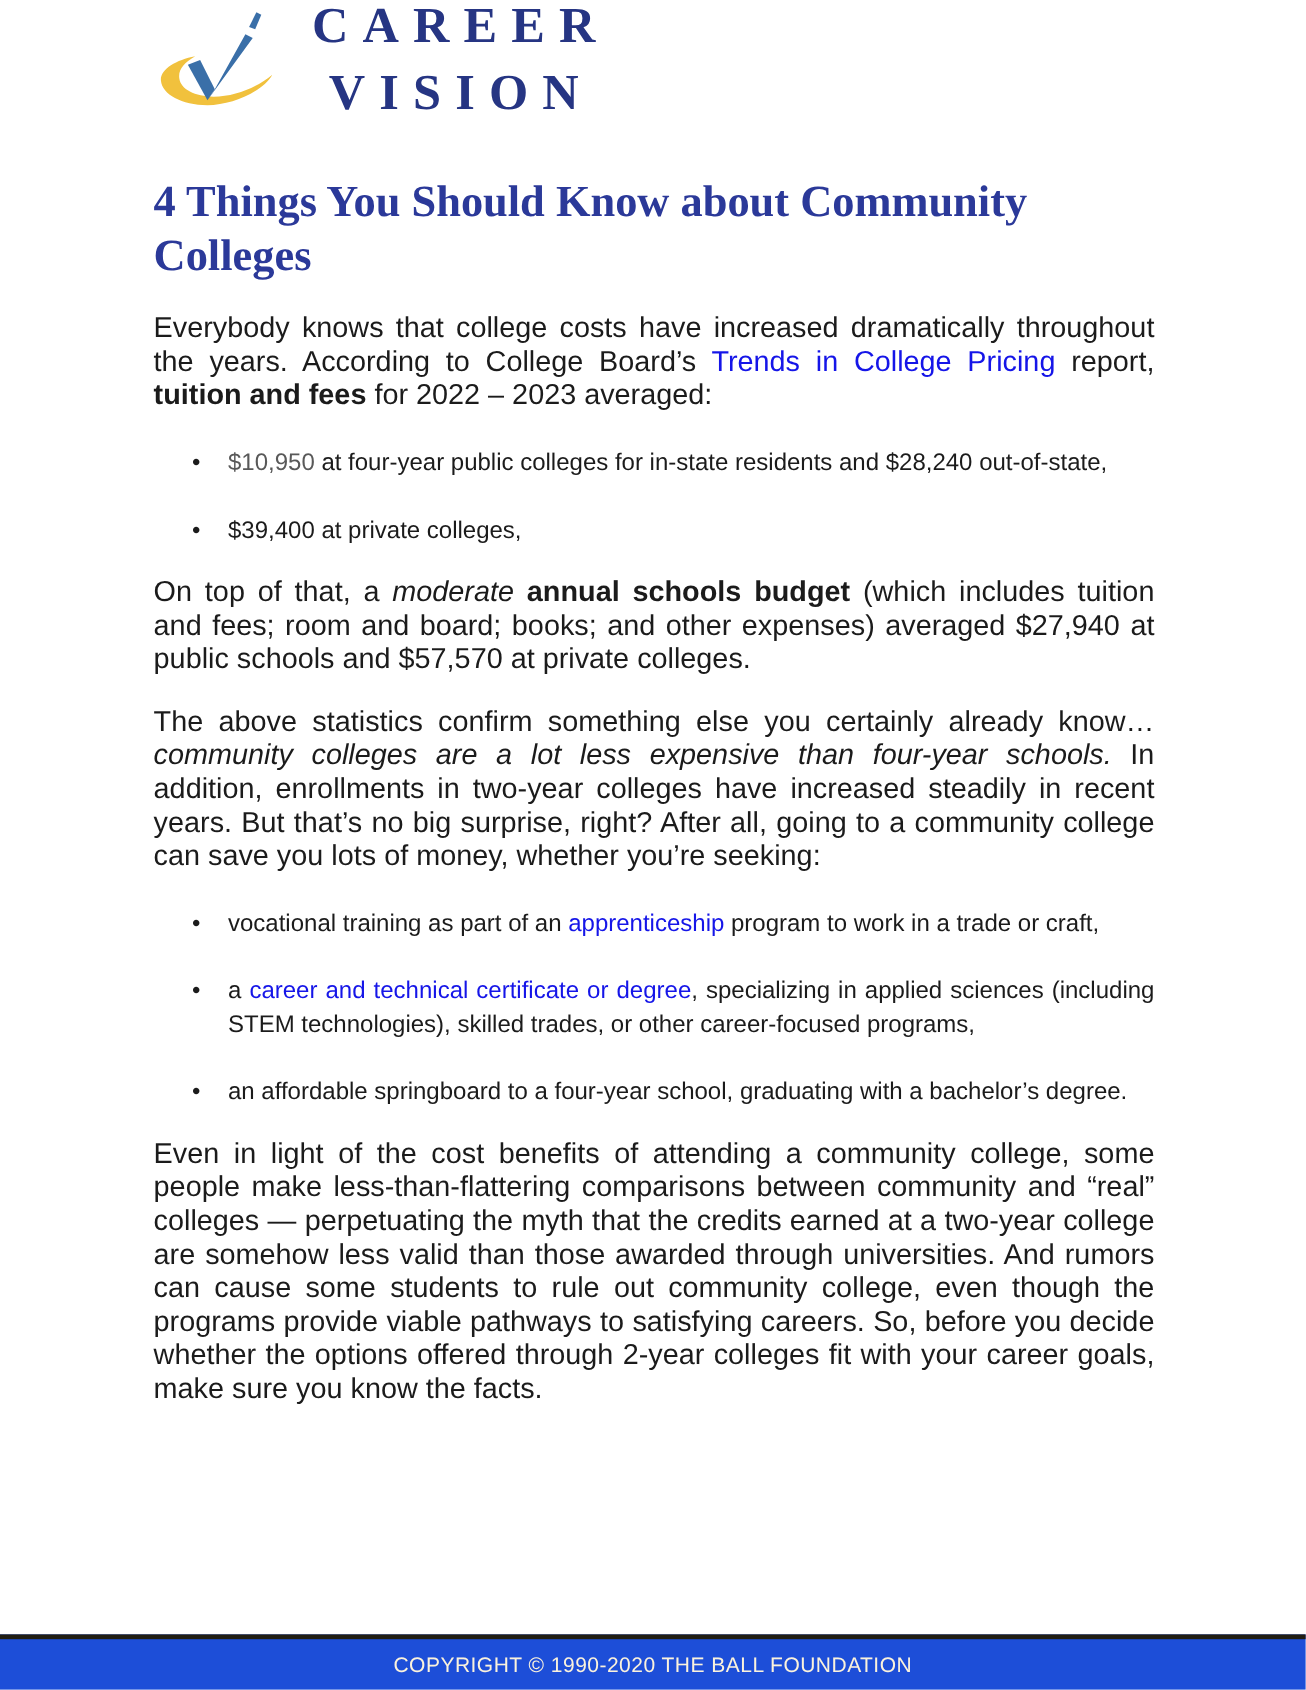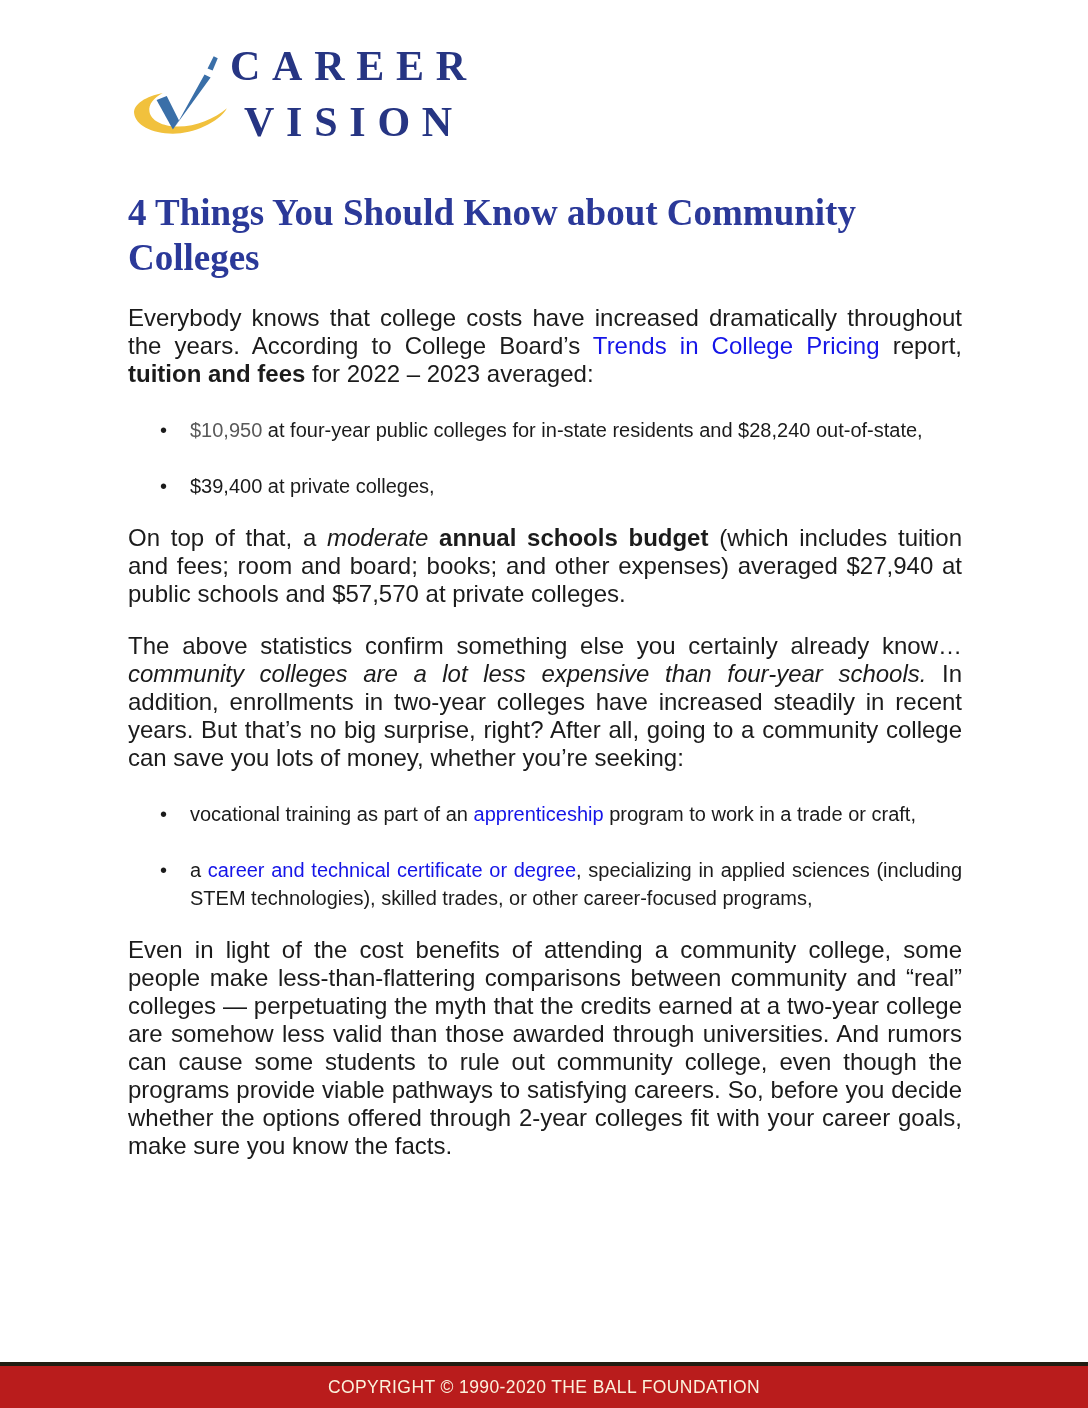--- a/index.html
+++ b/index.html
@@ -13,23 +13,23 @@
     overflow: hidden;
   }
   .content {
     position: absolute;
     left: 128px;
     width: 834px;
     top: 0;
   }
   
   .logo-row {
-    margin-top: 44px;
     display: flex;
-    align-items: flex-end;
+    align-items: flex-start;
+    gap: 30px;
   }
   .logo-icon { width: 102px; height: 104px; flex: 0 0 auto; }
   .logo-text {
     text-align: center;
     font-family: "Liberation Serif", serif;
     font-weight: bold;
     font-size: 42px;
     letter-spacing: 0.28em;
     line-height: 56px;
     color: #263583;
@@ -77,21 +77,21 @@
   }
   .seg-bold   { font-weight: bold; }
   .seg-italic { font-style: italic; }
   .seg-gray   { color: #595959; }
   a.seg-link  { color: #1515E8; text-decoration: none; cursor: pointer; }
   
   .footer-bar {
     position: absolute;
     left: 0; right: 0; bottom: 0;
     height: 46px;
-    background: #b91c1c;
+    background: #1d4ed8;
     border-top: 4px solid #211D12;
     display: flex;
     align-items: center;
     justify-content: center;
   }
   .footer-bar span {
     color: #FBF2DC;
     font-size: 17.5px;
     letter-spacing: 0.4px;
   }
@@ -128,20 +128,21 @@
       <p><span>Everybody knows that college costs have increased dramatically throughout the years. According to College Board’s </span><a class="seg-link">Trends in College Pricing</a><span> report, </span><span class="seg-bold">tuition and fees</span><span> for 2022 – 2023 averaged:</span></p>
       <ul>
         <li><span class="seg-gray">$10,950</span><span> at four-year public colleges for in-state residents and $28,240 out-of-state,</span></li>
         <li><span>$39,400 at private colleges,</span></li>
       </ul>
       <p><span>On top of that, a </span><span class="seg-italic">moderate</span><span> </span><span class="seg-bold">annual schools budget</span><span> (which includes tuition and fees; room and board; books; and other expenses) averaged $27,940 at public schools and $57,570 at private colleges.</span></p>
       <p><span>The above statistics confirm something else you certainly already know…</span><span class="seg-italic">community colleges are a lot less expensive than four-year schools.</span><span> In addition, enrollments in two-year colleges have increased steadily in recent years. But that’s no big surprise, right? After all, going to a community college can save you lots of money, whether you’re seeking:</span></p>
       <ul>
         <li><span>vocational training as part of an </span><a class="seg-link">apprenticeship</a><span> program to work in a trade or craft,</span></li>
         <li><span>a </span><a class="seg-link">career and technical certificate or degree</a><span>, specializing in applied sciences (including STEM technologies), skilled trades, or other career-focused programs,</span></li>
+        <li><span>an affordable springboard to a four-year school, graduating with a bachelor’s degree.</span></li>
       </ul>
       <p><span>Even in light of the cost benefits of attending a community college, some people make less-than-flattering comparisons between community and “real” colleges — perpetuating the myth that the credits earned at a two-year college are somehow less valid than those awarded through universities. And rumors can cause some students to rule out community college, even though the programs provide viable pathways to satisfying careers. So, before you decide whether the options offered through 2-year colleges fit with your career goals, make sure you know the facts.</span></p>
     </div>
 
 </div>
 
 <div class="footer-bar">
   <span>COPYRIGHT © 1990-2020 THE BALL FOUNDATION</span>
 </div>
 

